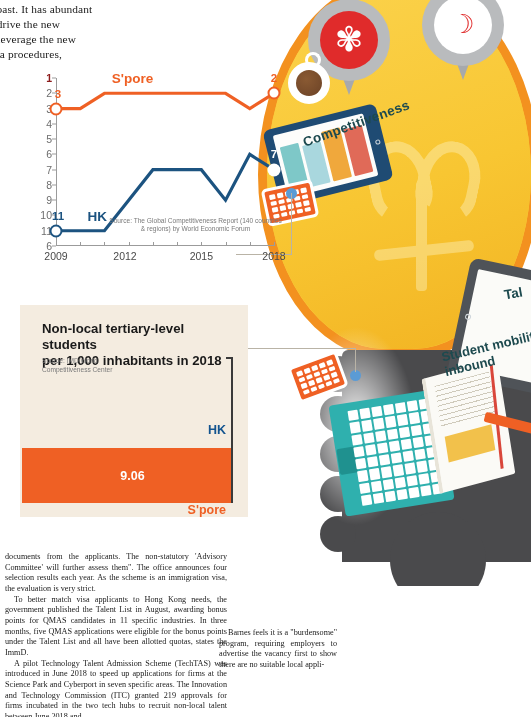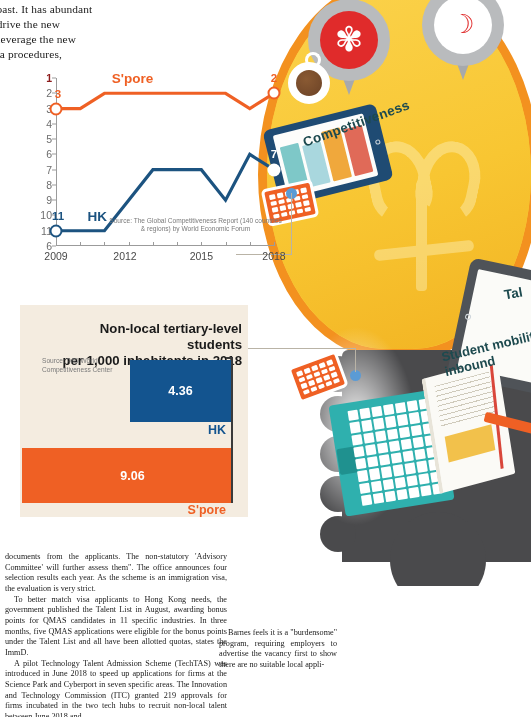--- a/index.html
+++ b/index.html
@@ -343,21 +343,20 @@
     left:20px; top:305px;
     width:228px; height:212px;
     background:#f4ece0;
   }
   #bar-title {
     position:absolute; left:22px; top:16px;
     width:200px;
     font-family:"Liberation Sans", sans-serif;
     font-weight:bold; font-size:13.2px; line-height:16px;
     color:#1a1a1a;
-    text-align:right;
   }
   #bar-source {
     position:absolute; left:22px; top:52px;
     font-family:"Liberation Sans", sans-serif;
     font-size:6.6px; line-height:8.6px; color:#7a7a7a;
   }
   #bar-axis {
     position:absolute; left:211px; top:52px; width:1.5px; height:146px;
     background:#3a3a3a;
   }
@@ -713,21 +712,20 @@
     <div>Non-local tertiary-level students</div>
     <div>per 1,000 inhabitants in 2018</div>
   </div>
   <div id="bar-source">
     <div>Source: IMD World</div>
     <div>Competitiveness Center</div>
   </div>
 
   <div id="bar-axis"></div>
 
-  <div class="bar" id="bar-hk" style="width: 101px; background: rgb(19, 84, 143);">4.36</div>
   <div class="bar-name" id="name-hk">HK</div>
 
   <div class="bar" id="bar-sg" style="width: 209px; background: rgb(239, 96, 36); padding-left: 12px;">9.06</div>
   <div class="bar-name" id="name-sg">S'pore</div>
 </div>
 
 <div id="article">
   <div class="col" id="col-left">
     <p>documents from the applicants. The non-statutory 'Advisory Committee' will further assess them". The office announces four selection results each year. As the scheme is an immigration visa, the evaluation is very strict.</p>
     <p class="indent">To better match visa applicants to Hong Kong needs, the government published the Talent List in August, awarding bonus points for QMAS candidates in 11 specific industries. In three months, five QMAS applications were eligible for the bonus points under the Talent List and all have been allotted quotas, states the ImmD.</p>

